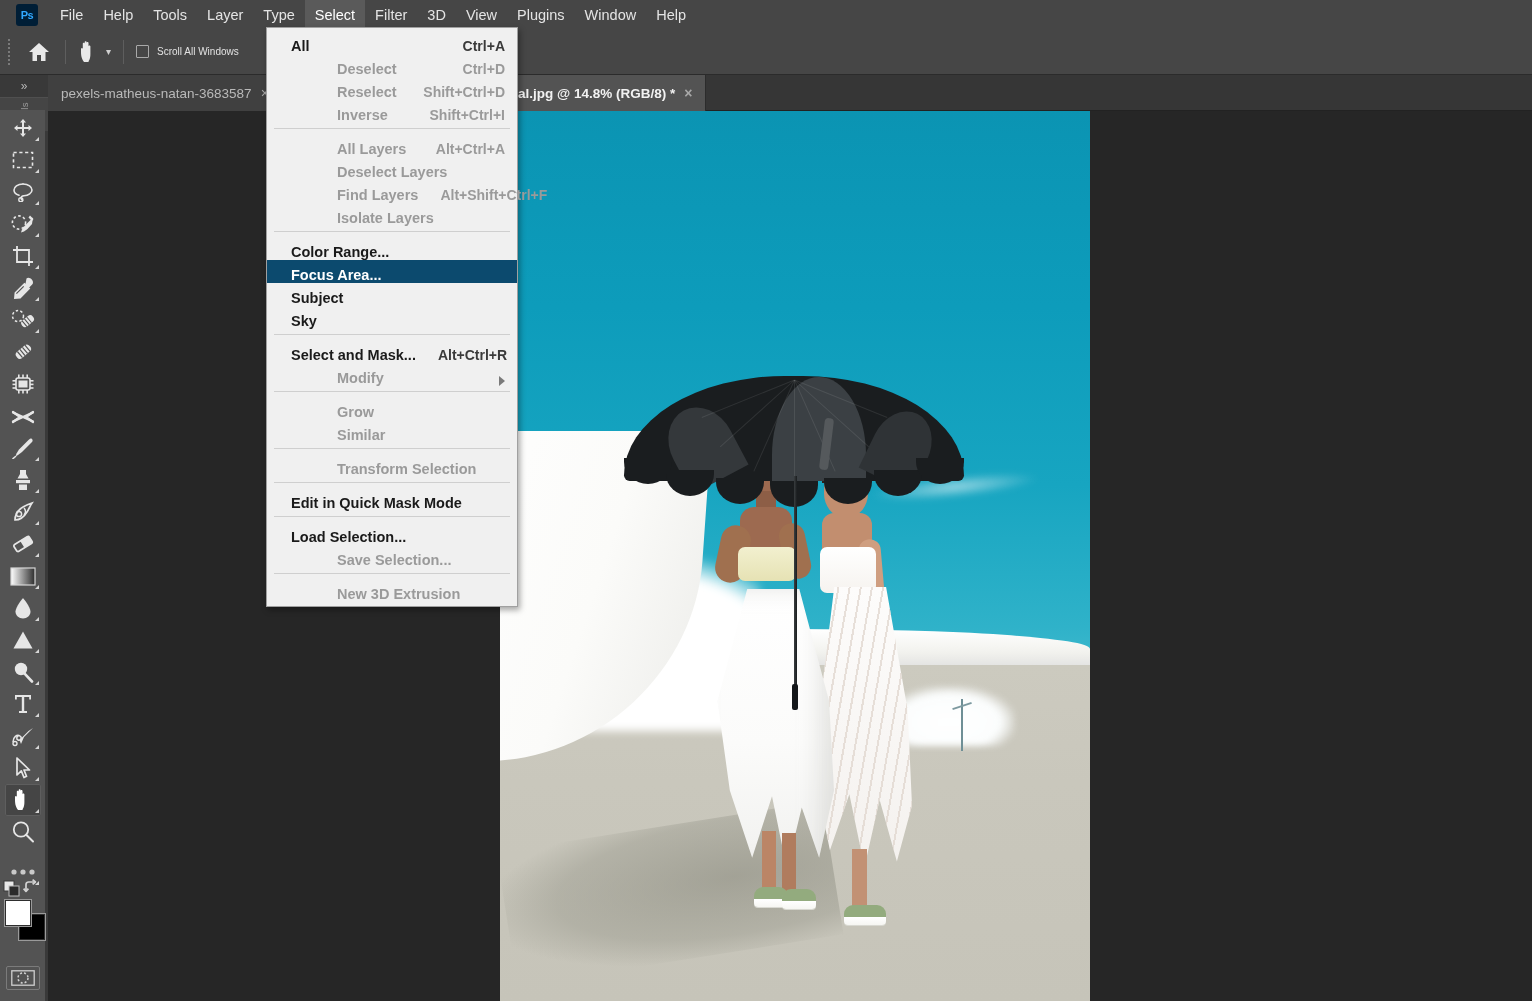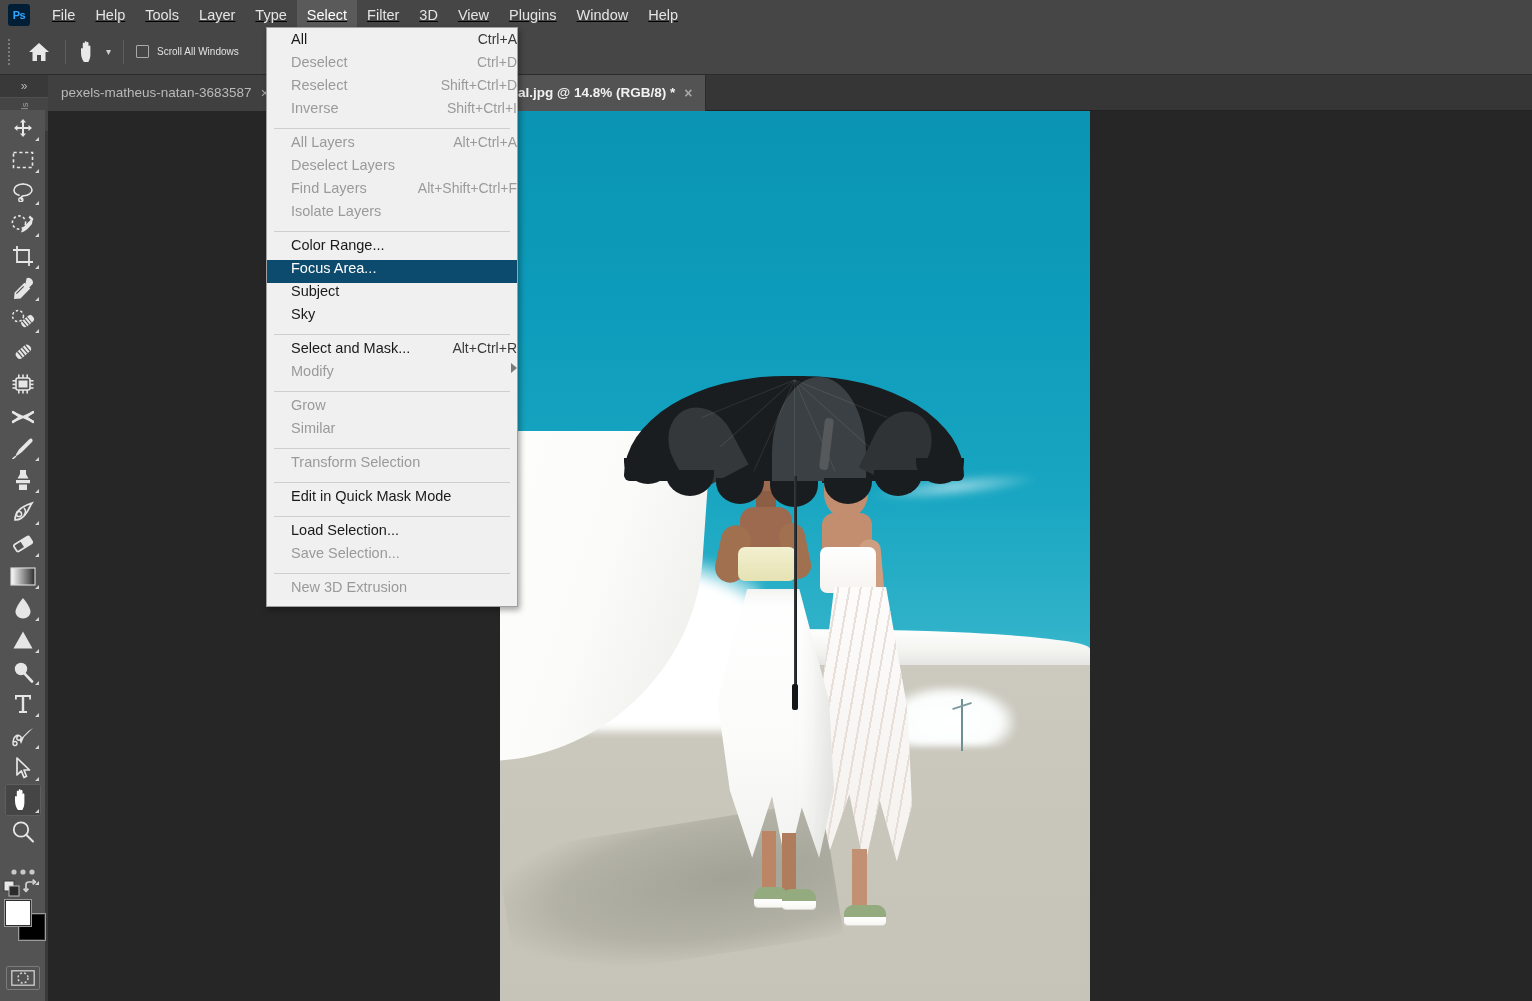--- a/index.html
+++ b/index.html
@@ -11,20 +11,21 @@
     -webkit-font-smoothing: antialiased;
   }
   #app { position: relative; width: 1532px; height: 1001px; }
 
   
   .menubar {
     position: absolute; left: 0; top: 0; width: 1532px; height: 29px;
     background: #464646;
     display: flex; align-items: center;
     z-index: 5;
+    padding-left: 8px;
   }
   .ps-logo {
     width: 22px; height: 22px; margin-left: 8px; margin-right: 12px;
     background: #001e36; border-radius: 3px;
     color: #31a8ff; font-size: 11px; font-weight: bold;
     display: flex; align-items: center; justify-content: center;
     letter-spacing: -0.5px;
   }
   .menu-item {
     height: 29px; padding: 0 10px; display: flex; align-items: center;
@@ -55,21 +56,21 @@
     display: flex; align-items: center; gap: 8px; padding: 0 6px; color: #e2e2e2; font-size: 10px;
   }
   .cbox {
     width: 13px; height: 13px; border: 1px solid #a9a9a9; background: #464646; border-radius: 1px;
   }
 
   
   .tabbar {
     position: absolute; left: 0; top: 75px; width: 1532px; height: 36px;
     background: #363636;
-    display: flex; align-items: center;
+    display: flex; align-items: flex-start;
     border-bottom: 1px solid #222;
   }
   .tab {
     display: flex; align-items: center; gap: 9px;
     padding: 0 13px; height: 36px;
     font-size: 13.5px; color: #b9b9b9; white-space: nowrap;
     background: #404040;
     border-right: 1px solid #2c2c2c;
   }
   .tab.active { background: #535353; color: #f2f2f2; font-weight: bold; }
@@ -331,25 +332,25 @@
   .dropdown {
     position: absolute; left: 266px; top: 27px; width: 252px;
     background: #f0f0f0;
     border: 1px solid #a0a0a0;
     box-shadow: 2px 3px 6px rgba(0,0,0,.35);
     padding: 3px 0 4px 0;
     z-index: 20;
   }
   .mi {
     position: relative;
-    display: flex; align-items: flex-start;
-    height: 23px; padding: 0 0 0 24px;
-    font-size: 14.5px; color: #1a1a1a; white-space: nowrap;
-  }
-  .mi.dis { color: #9a9a9a; }
+    display: flex; align-items: flex-end;
+    height: 23px; padding: 0 12px 0 24px;
+    font-size: 14.5px; color: #1a1a1a; white-space: nowrap; font-weight: bold;
+  }
+  .mi.dis { color: #9a9a9a; margin-left: 46px; }
   .mi.hl { background: #0c4a6e; color: #ffffff; }
   .mi .label { flex: 0 0 auto; }
   .mi .accel {
     margin-left: auto; padding-left: 22px;
     font-size: 14px; color: #3a3a3a;
   }
   .mi.dis .accel { color: #9a9a9a; }
   .mi .arrow {
     margin-left: auto;
     width: 0; height: 0;
@@ -359,21 +360,21 @@
   }
   .msep { height: 1px; background: #cfcfcf; margin: 5px 7px; }
 </style>
 </head>
 <body>
 
 <div id="app">
 
   <div class="menubar">
     <div class="ps-logo">Ps</div>
-    <div id="menubar-items" style="display:flex;align-items:flex-start;text-decoration:underline;">
+    <div id="menubar-items" style="display:flex;align-items:flex-start;">
         <div class="menu-item">File</div>
         <div class="menu-item">Help</div>
         <div class="menu-item">Tools</div>
         <div class="menu-item">Layer</div>
         <div class="menu-item">Type</div>
         <div class="menu-item active">Select</div>
         <div class="menu-item">Filter</div>
         <div class="menu-item">3D</div>
         <div class="menu-item">View</div>
         <div class="menu-item">Plugins</div>

